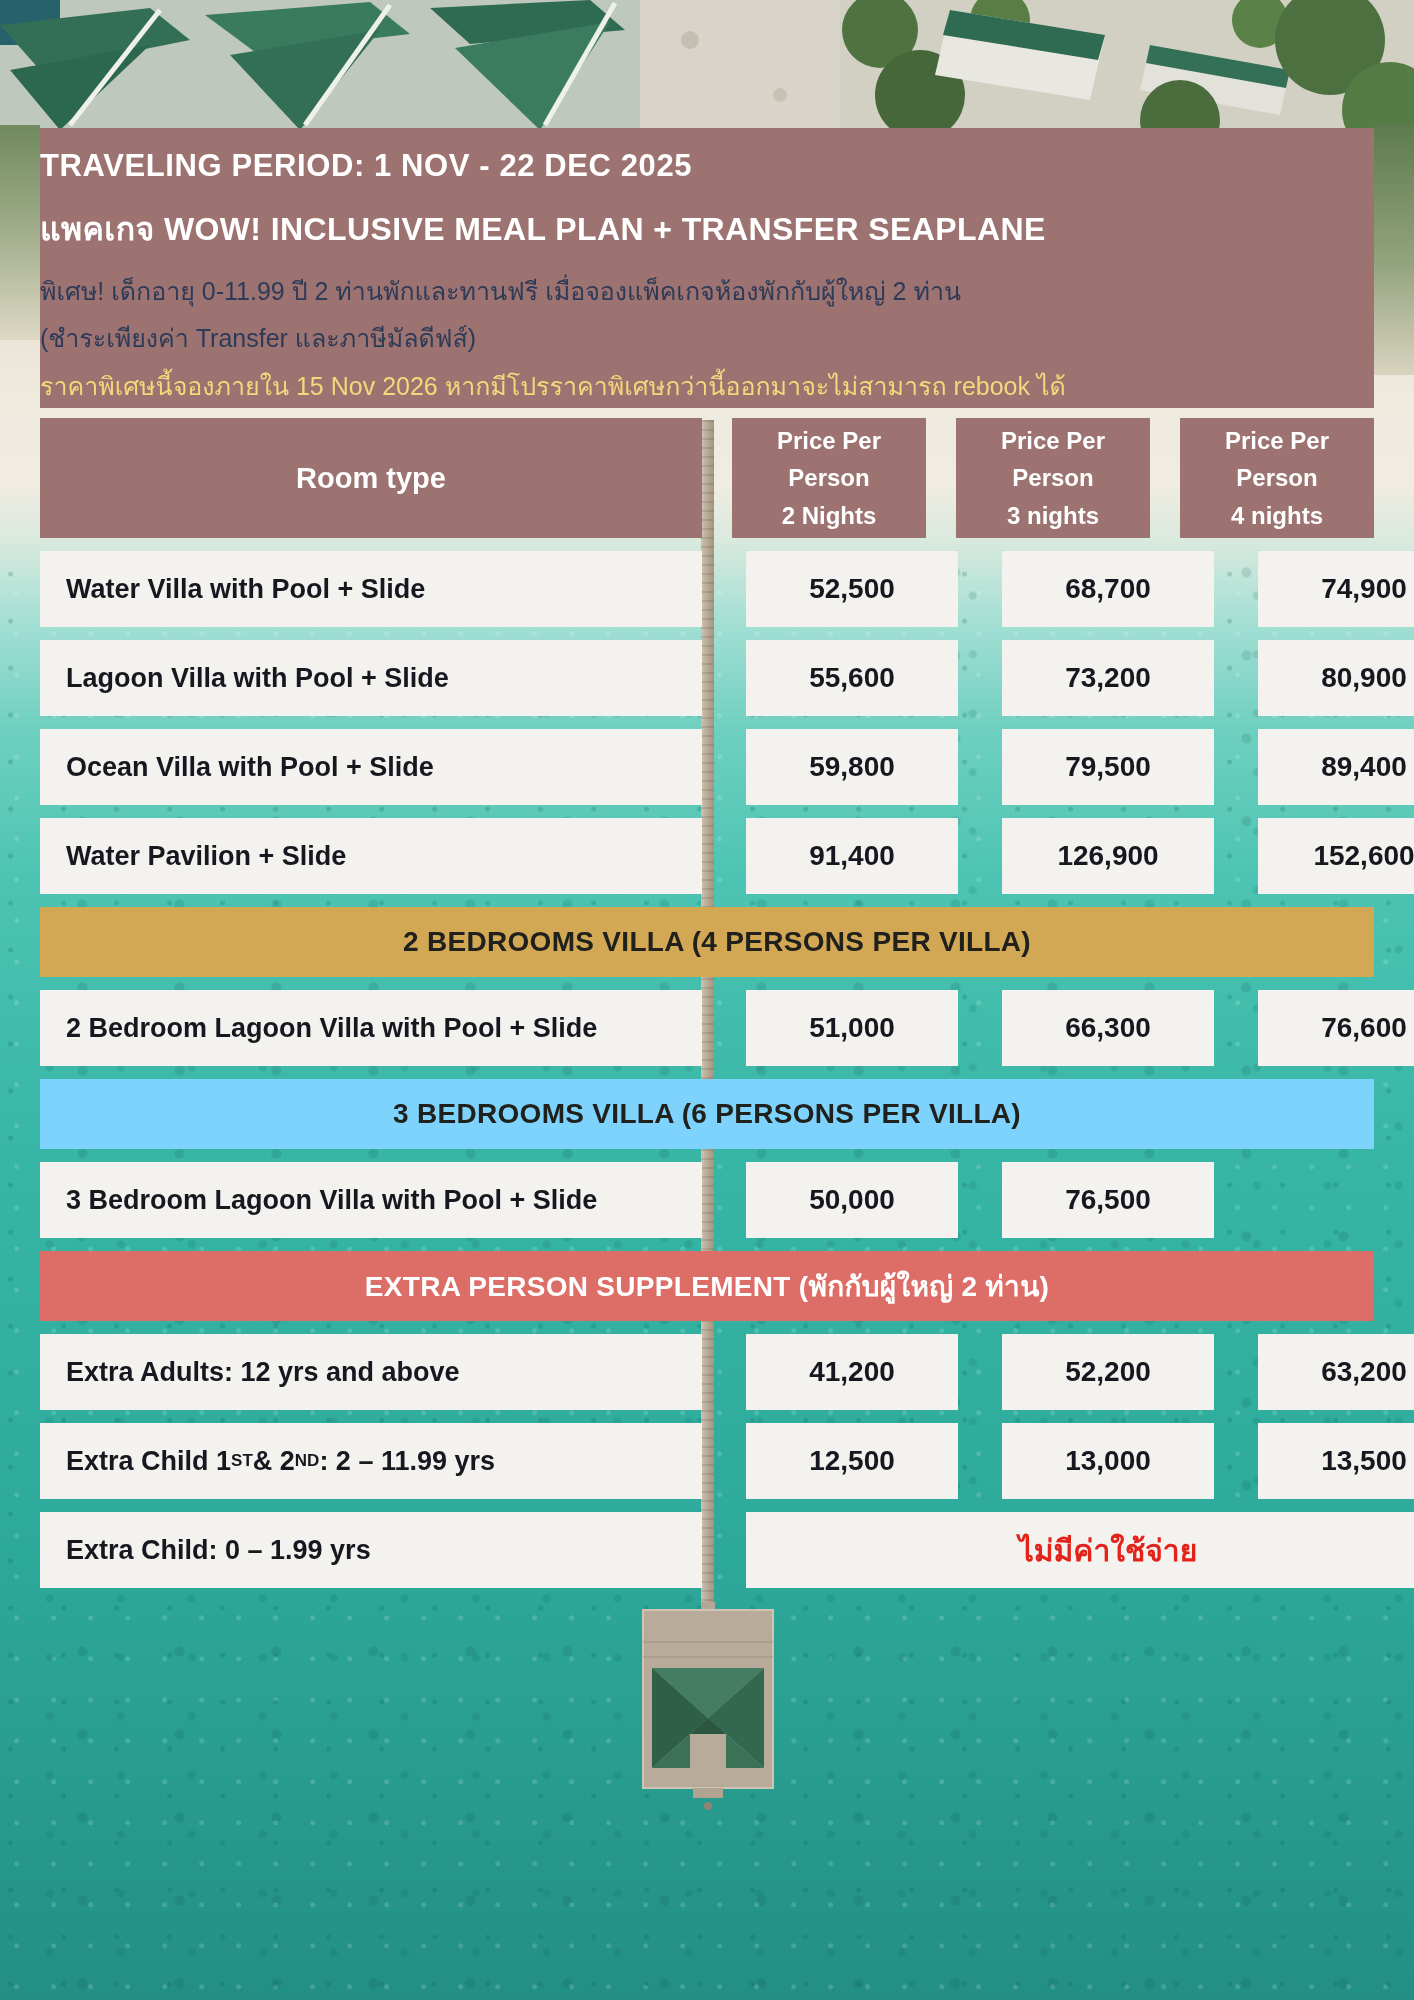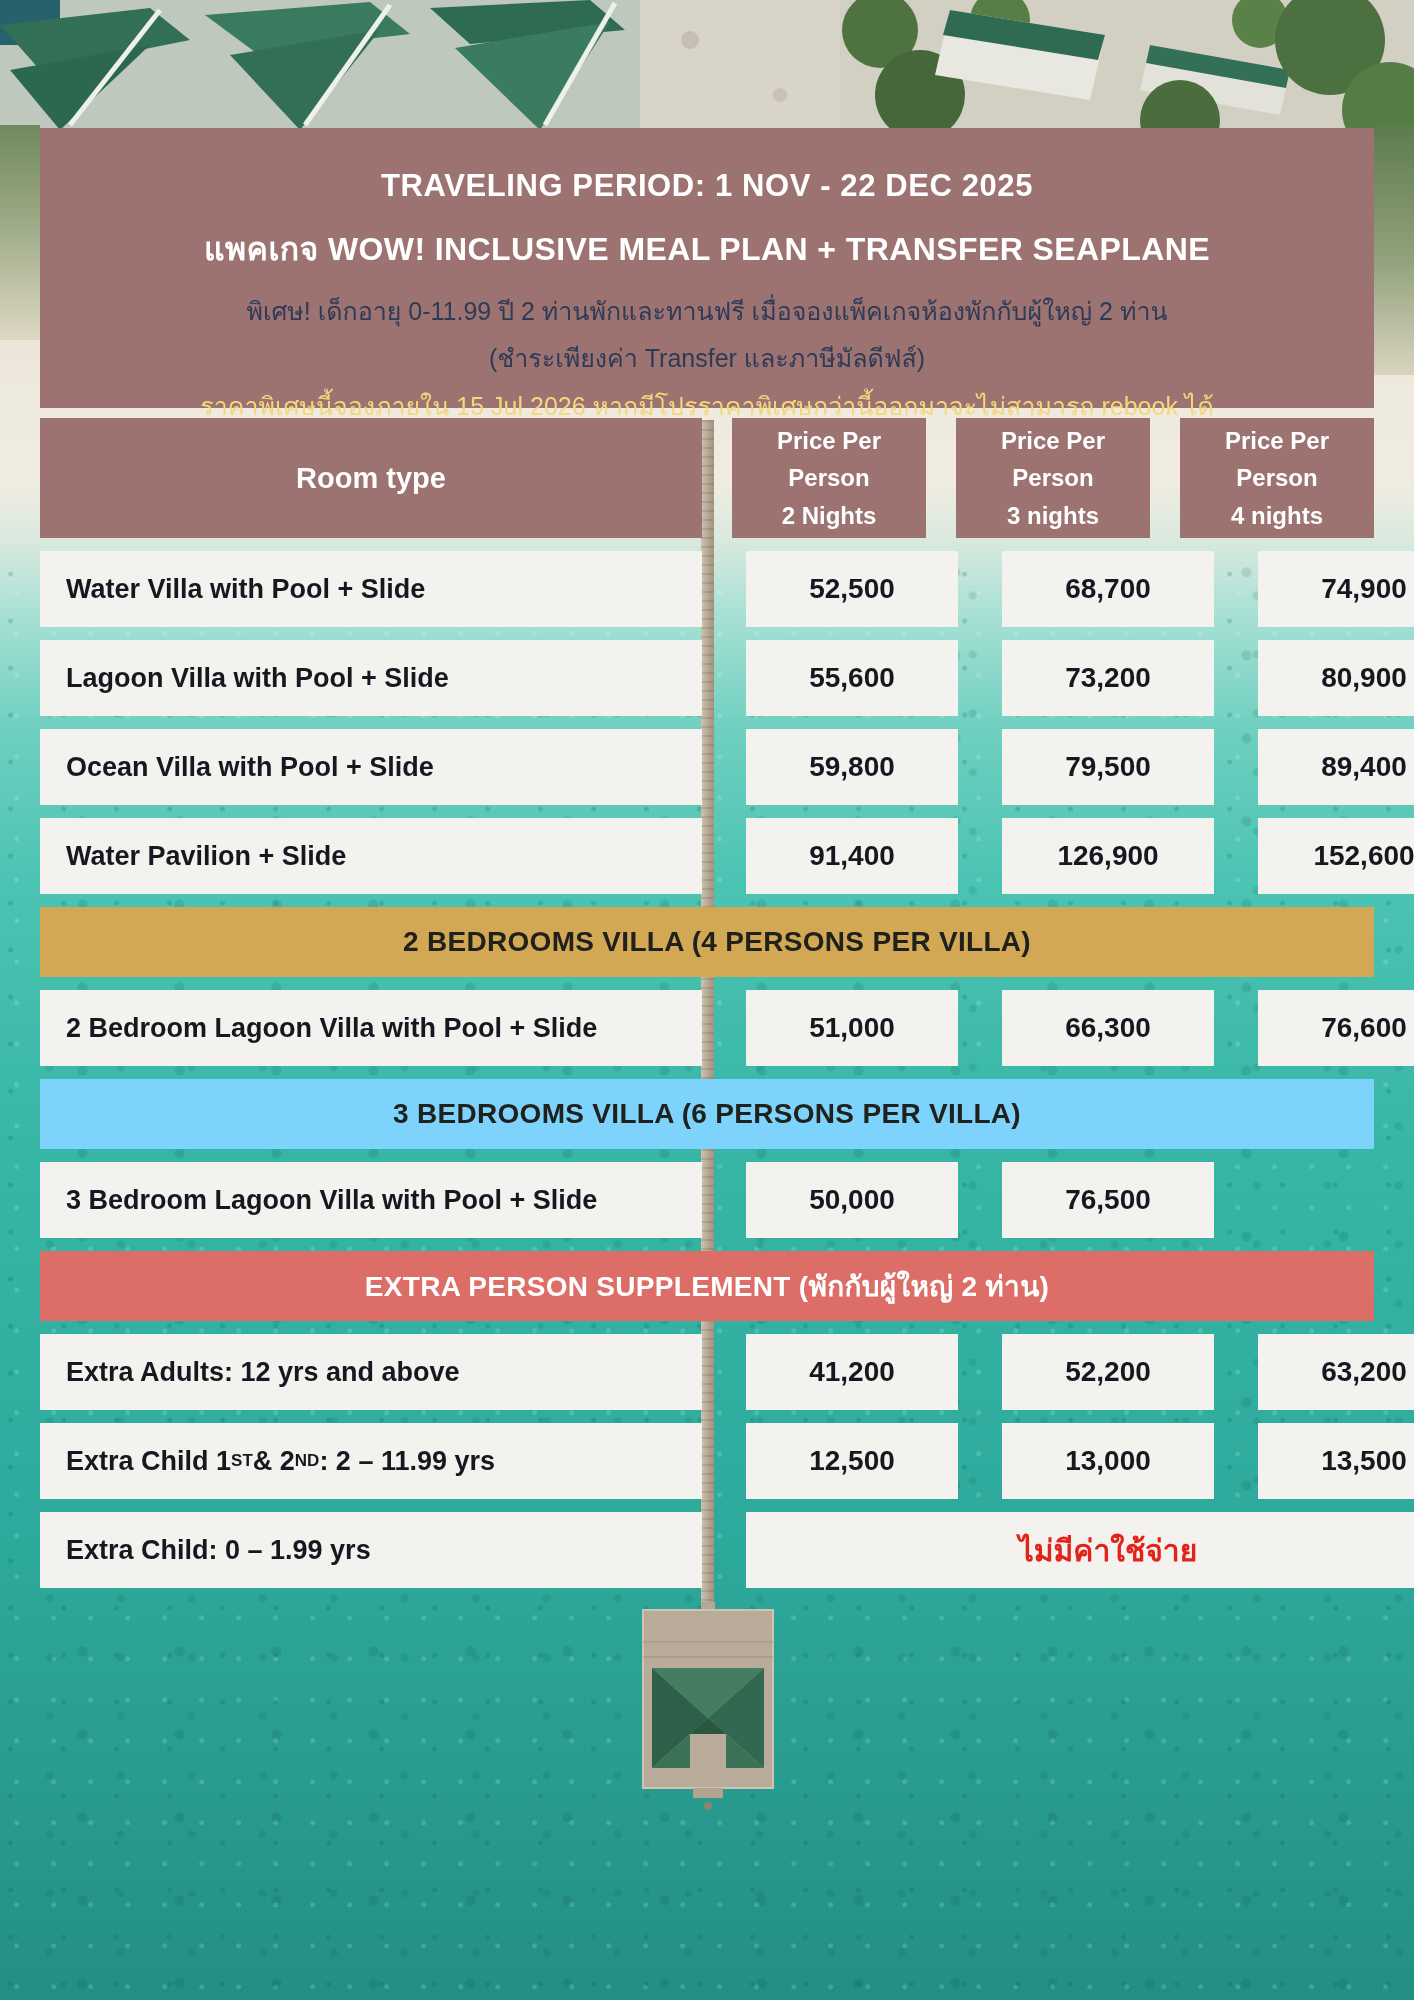--- a/index.html
+++ b/index.html
@@ -26,21 +26,21 @@
     background:linear-gradient(#5d7b4e 0%, #93a37e 55%, #d9d4bf 100%);}
   .top-band{position:absolute;left:0;top:0;width:1414px;height:130px;z-index:0;}
   .pier{position:absolute;left:701px;top:420px;width:13px;height:1182px;z-index:1;
     background:
       repeating-linear-gradient(to bottom, rgba(90,75,55,.18) 0 2px, rgba(0,0,0,0) 2px 9px),
       linear-gradient(to right,#cec4b2,#b5a894 55%,#a3957f);}
   .hut{position:absolute;left:638px;top:1602px;width:140px;height:210px;z-index:1;}
 
   
   .promo-header{position:absolute;left:40px;top:128px;width:1334px;height:280px;z-index:2;
-    background:#9c7370;color:#fff;text-align:center;box-sizing:border-box;padding-top:40px;}
+    background:#9c7370;color:#fff;text-align:left;box-sizing:border-box;padding-top:20px;}
   .ph-line1{font-size:31px;font-weight:800;letter-spacing:.6px;margin-bottom:19px;}
   .ph-line2{font-size:32px;font-weight:800;letter-spacing:.4px;margin-bottom:17px;}
   .ph-line3,.ph-line4{font-size:25px;font-weight:500;color:#2d3a58;margin-bottom:7px;}
   .ph-line5{font-size:25px;font-weight:500;color:#f5d77c;margin-top:8px;}
 
   
   .price-table{position:absolute;left:40px;top:418px;width:1334px;z-index:2;
     display:flex;flex-direction:column;gap:13px;}
   .t-row{display:grid;grid-template-columns:662px 212px 212px 212px;column-gap:12px;}
   .cell{box-sizing:border-box;display:flex;align-items:center;justify-content:center;}
@@ -116,21 +116,21 @@
     <polygon points="52,132 70,116 88,132" fill="#2b5742"></polygon>
     <rect x="55" y="186" width="30" height="10" fill="#b0a390"></rect>
     <circle cx="70" cy="204" r="4" fill="#8f8472"></circle>
   </svg>
 
   <header class="promo-header">
     <div class="ph-line1">TRAVELING PERIOD: 1 NOV - 22 DEC 2025</div>
     <div class="ph-line2">แพคเกจ WOW! INCLUSIVE MEAL PLAN + TRANSFER SEAPLANE</div>
     <div class="ph-line3">พิเศษ! เด็กอายุ 0-11.99 ปี 2 ท่านพักและทานฟรี เมื่อจองแพ็คเกจห้องพักกับผู้ใหญ่ 2 ท่าน</div>
     <div class="ph-line4">(ชำระเพียงค่า Transfer และภาษีมัลดีฟส์)</div>
-    <div class="ph-line5">ราคาพิเศษนี้จองภายใน 15 Jul 2026 หากมีโปรราคาพิเศษกว่านี้ออกมาจะไม่สามารถ rebook ได้</div>
+    <div class="ph-line5">ราคาพิเศษนี้จองภายใน 15 Nov 2026 หากมีโปรราคาพิเศษกว่านี้ออกมาจะไม่สามารถ rebook ได้</div>
   </header>
 
   <div class="price-table">
 
     <div class="t-row head-row">
       <div class="cell room-head">Room type</div>
       <div class="cell price-head">
         <span>Price Per</span>
         <span>Person</span>
         <span>2 Nights</span>

